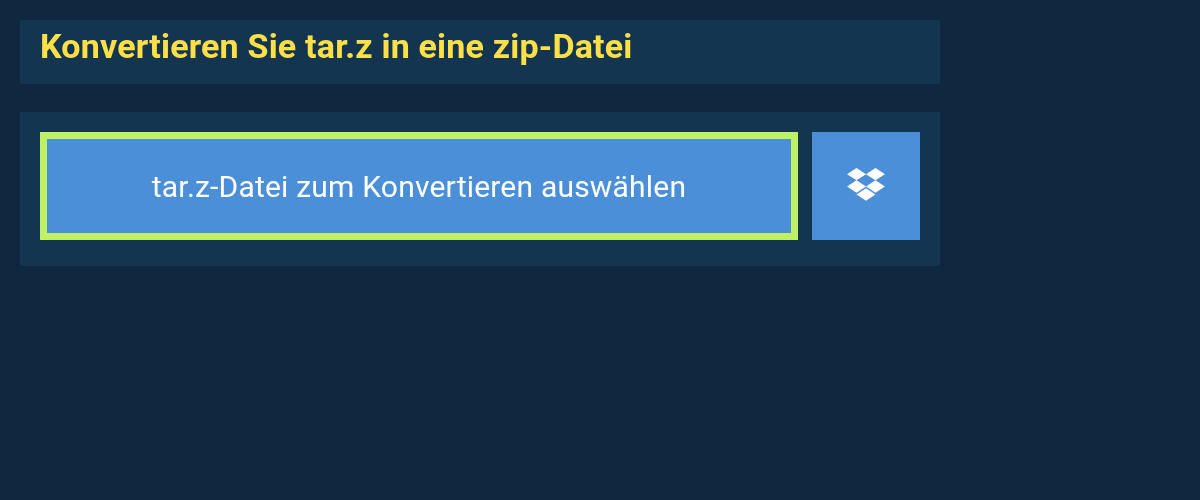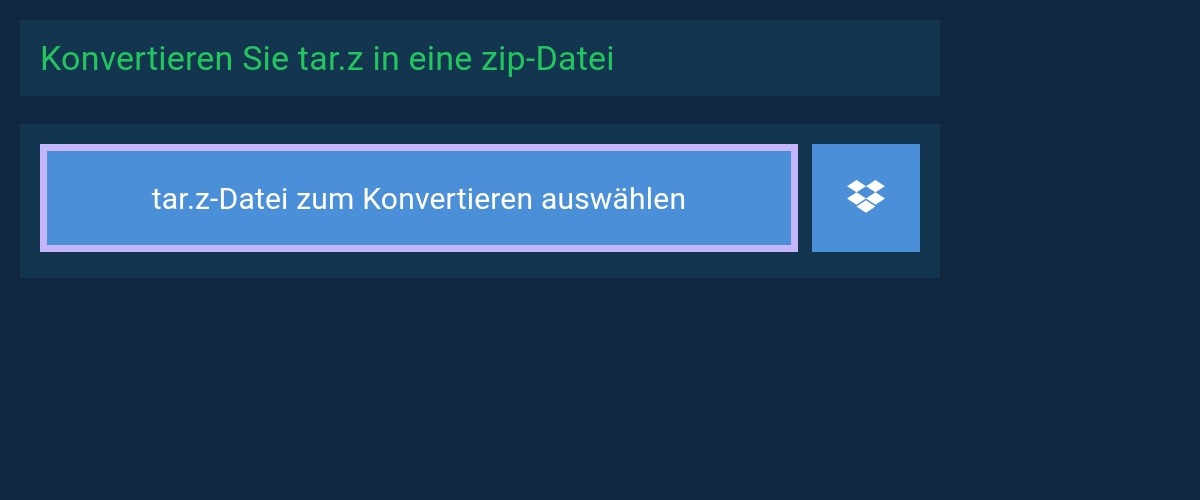--- a/index.html
+++ b/index.html
@@ -15,40 +15,40 @@
       overflow: hidden;
     }
     .panel {
       position: absolute;
       left: 20px;
       top: 20px;
       width: 920px;
       background: #14354f;
     }
     .heading {
-      color: #22c55e;
+      color: #fde047;
       font-size: 34px;
-      font-weight: 400;
-      padding: 18px 20px 18px 20px;
+      font-weight: 700;
+      padding: 6px 20px 18px 20px;
       letter-spacing: 0.2px;
     }
     .content-area {
       background: #0f2840;
       height: 28px;
     }
     .upload-row {
       display: flex;
       gap: 14px;
       padding: 20px 20px 26px 20px;
       background: #14354f;
     }
     .upload-button {
       flex: 1;
       background: #4a8fd8;
-      border: 7px solid #c4b5fd;
+      border: 7px solid #bef264;
       color: #ffffff;
       font-size: 30px;
       font-weight: 400;
       display: flex;
       align-items: center;
       justify-content: center;
       height: 108px;
       cursor: pointer;
       letter-spacing: 0.2px;
     }

